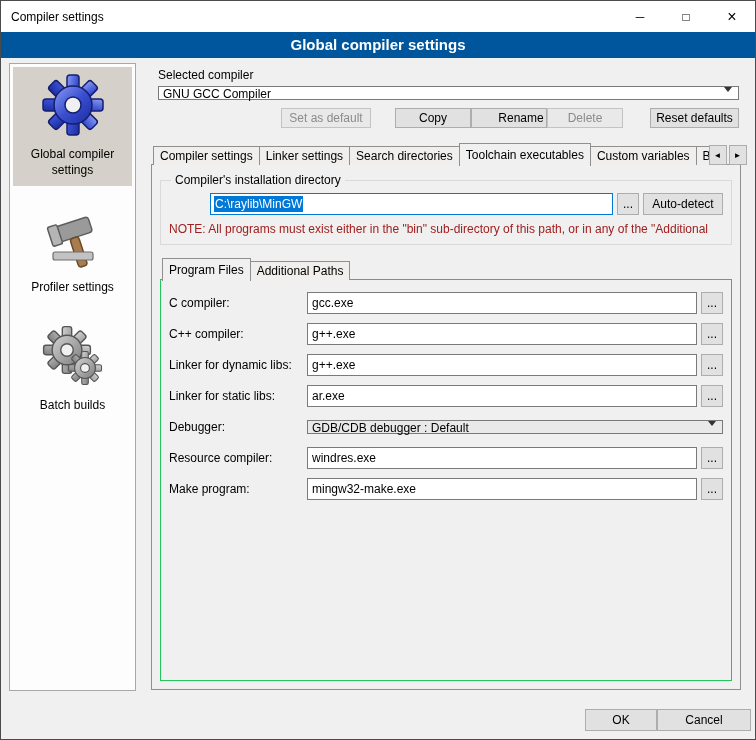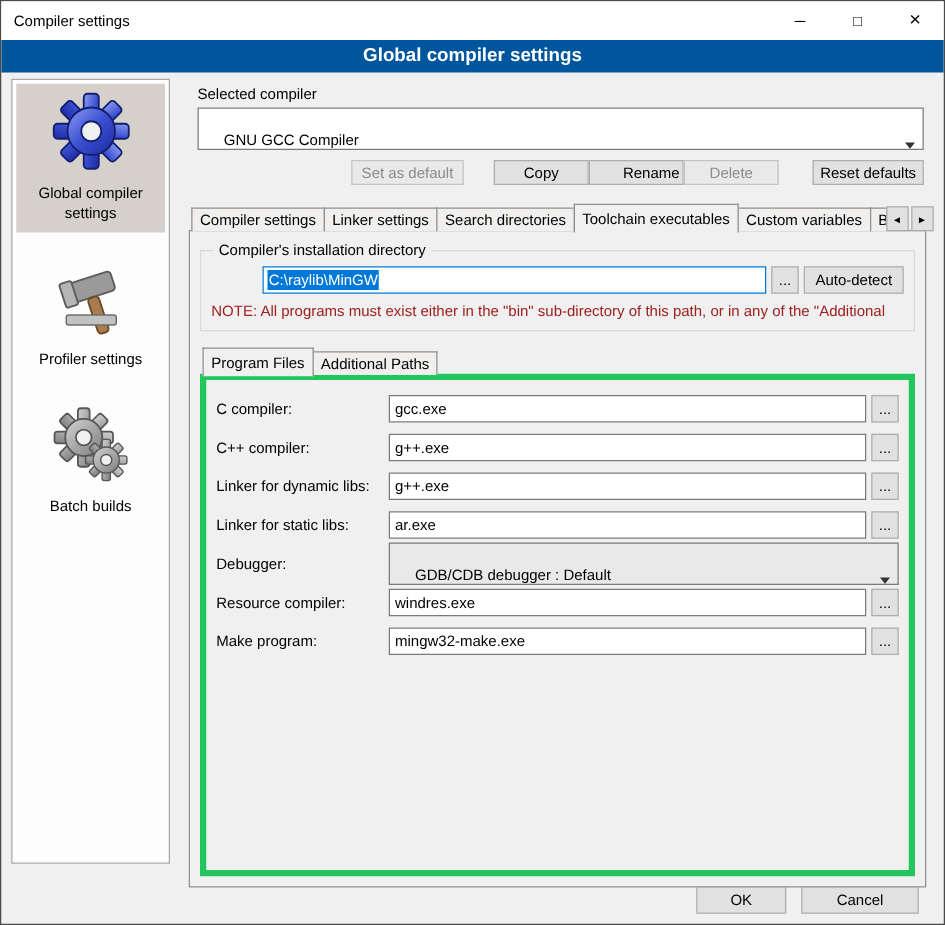--- a/index.html
+++ b/index.html
@@ -31,22 +31,22 @@
   .side-item { margin: 3px 3px 0 3px; padding: 6px 2px 8px 2px; text-align: center; cursor: default; }
   .side-item.selected { background: #d5d1ca; }
   .side-item + .side-item { margin-top: 14px; }
   .side-icon { width: 64px; height: 64px; margin: 0 auto; display: block; }
   .side-label { margin-top: 10px; line-height: 1.3; font-size: 12px; }
 
   
   .main { position: absolute; left: 145px; right: 8px; top: 0; }
   .field-label { margin: 10px 0 0 12px; height: 14px; }
 
-  .combobox { height: 34px; border: 1px solid #7a7a7a; background: #fff;
-              display: flex; align-items: flex-end; padding-left: 20px; cursor: default; }
+  .combobox { height: 14px; border: 1px solid #7a7a7a; background: #fff;
+              display: flex; align-items: flex-start; padding-left: 4px; cursor: default; }
   .combobox.gray { background: #e9e9e9; }
   .combo-arrow { margin-left: auto; margin-right: 6px; width: 0; height: 0;
                  border-left: 4px solid transparent; border-right: 4px solid transparent;
                  border-top: 5px solid #333; }
   .top-combo { margin: 4px 8px 0 12px; }
 
   .btn { background: #e1e1e1; border: 1px solid #adadad; font-family: "Liberation Sans", sans-serif;
          font-size: 12px; display: flex; align-items: center; justify-content: center; cursor: default; }
   .btn.disabled { color: #8b8b8b; background: #e9e9e9; border-color: #c3c3c3; }
 
@@ -82,33 +82,33 @@
   .textbox.focused { border-color: #0078d7; }
   .dir-input { flex: 1; }
   .selection { background: #0078d7; color: #fff; padding: 1px 1px; }
   .browse-btn { width: 22px; height: 22px; flex: 0 0 auto; }
   .autodetect-btn { width: 80px; height: 22px; flex: 0 0 auto; }
   .note { margin-top: 7px; color: #a02020; white-space: nowrap; overflow: hidden; font-size: 12px; }
 
   
   .subtabstrip { display: flex; align-items: flex-end; margin-top: 12px; position: relative;
                  z-index: 2; height: 23px; padding-left: 2px; }
-  .subtab-panel { margin-top: -1px; border: 5px solid #22c55e; background: #f0f0f0;
+  .subtab-panel { margin-top: -1px; border: 1px solid #22c55e; background: #f0f0f0;
                   flex: 1; padding: 12px 8px 8px 8px; position: relative; z-index: 1; }
 
   
   .frow { display: flex; align-items: center; margin-bottom: 9px; height: 22px; }
   .frow .flabel { width: 138px; flex: 0 0 auto; }
   .fcontrols { flex: 1; display: flex; align-items: center; gap: 4px; }
   input.field { flex: 1; height: 22px; border: 1px solid #7a7a7a; background: #fff;
                 padding: 0 4px; font-family: "Liberation Sans", sans-serif; font-size: 12px; }
   .fcombobox { flex: 1; }
 
   
-  .footer { position: absolute; bottom: 8px; right: 20px; display: flex; gap: 12px; }
+  .footer { position: absolute; bottom: 8px; right: 4px; display: flex; gap: 0; }
   .btn-ok { width: 72px; height: 22px; }
   .btn-cancel { width: 94px; height: 22px; }
 </style>
 </head>
 <body>
 
 <div class="window">
 
   <div class="titlebar">
     <span class="title">Compiler settings</span>

